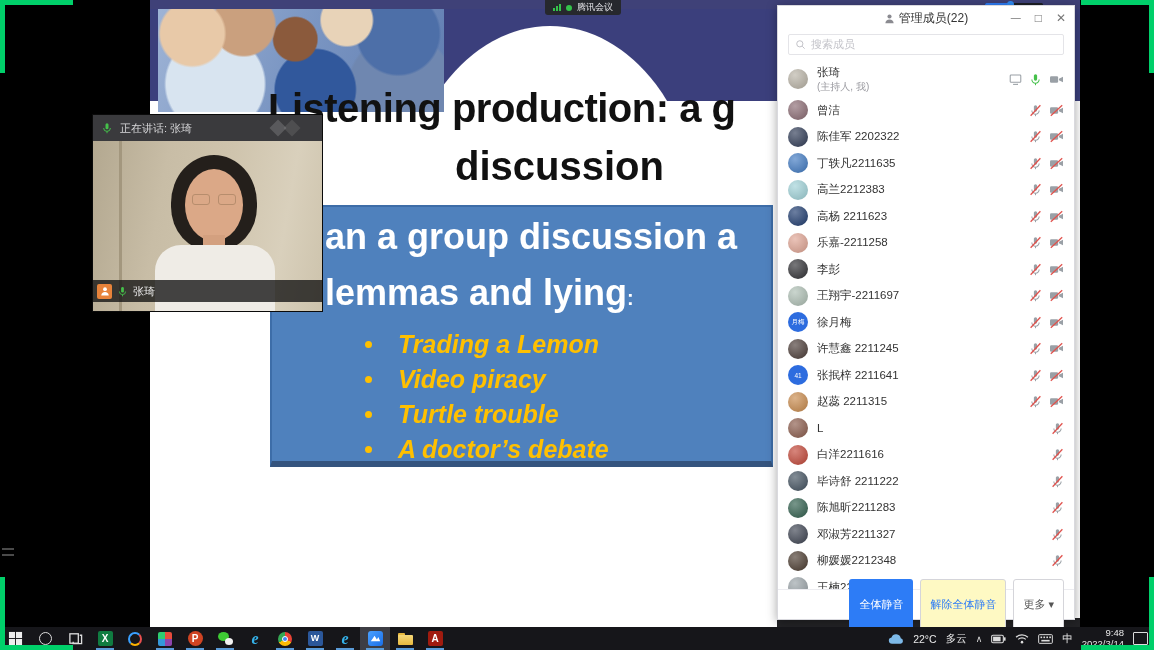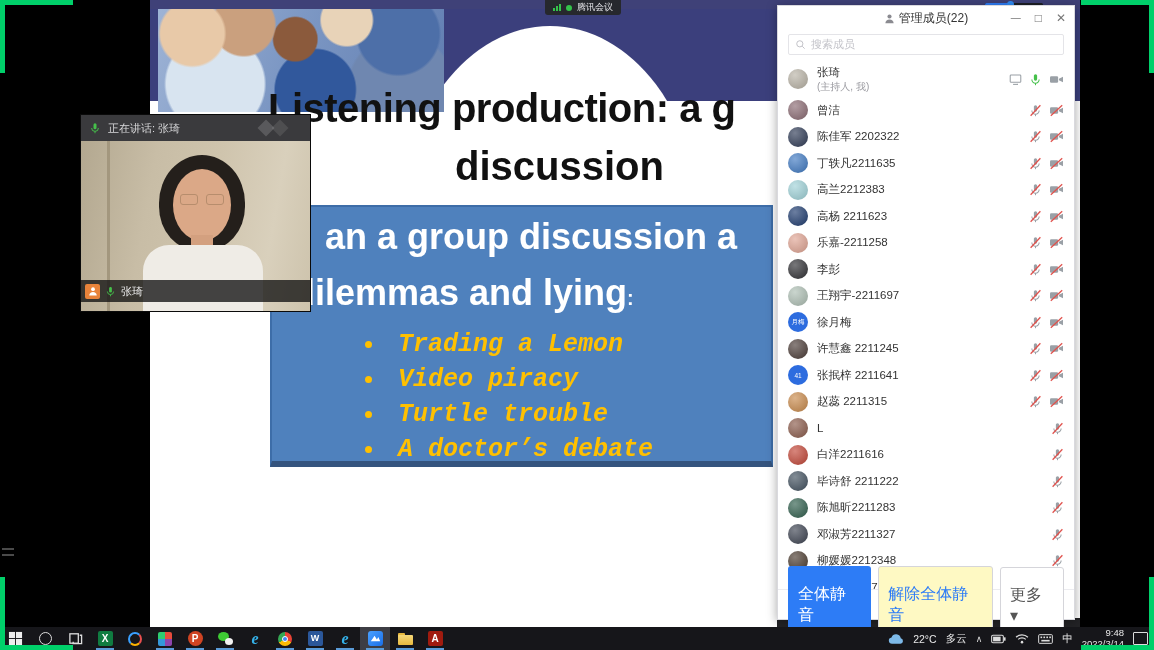--- a/index.html
+++ b/index.html
@@ -39,27 +39,27 @@
       radial-gradient(circle at 85% 78%, #6f87b0 0 20%, transparent 21%),
       linear-gradient(115deg, #9fb4d6 0%, #7d98c4 45%, #5f7cb0 100%); }
   .slide-title-1 { position:absolute; left:118px; top:77px; width:700px; color:#111; font-size:40px; font-weight:800;
     letter-spacing:-0.5px; white-space:nowrap; }
   .slide-title-2 { position:absolute; left:305px; top:135px; color:#111; font-size:40px; font-weight:800; }
   .blue-box { position:absolute; left:120px; top:196px; width:503px; height:262px; background:#4f81bd;
     border:2px solid #3d6da8; border-bottom:6px solid #35547e; }
   .box-line-1 { position:absolute; left:175px; top:207px; color:#fff; font-size:36px; font-weight:800; white-space:nowrap; }
   .box-line-2 { position:absolute; left:143px; top:263px; color:#fff; font-size:36px; font-weight:800; white-space:nowrap; }
   .box-line-2 .colon { font-size:20px; font-weight:700; }
-  .bullet-list { position:absolute; left:215px; top:318px;font-family:Liberation Mono, monospace; }
+  .bullet-list { position:absolute; left:215px; top:318px; }
   .bullet-row { display:flex; align-items:center; height:35px; }
   .bullet-row .b-dot { width:7px; height:7px; border-radius:50%; background:#ffc000; margin-right:26px; }
   .bullet-row .b-text { color:#ffc000; font-size:25px; font-weight:bold; font-style:italic; }
 
   
-  .video-win { position:absolute; left:81px; top:115px; width:229px; height:196px; background:#181818;
+  .video-win { position:absolute; left:93px; top:115px; width:229px; height:196px; background:#181818;
     z-index:6; box-shadow:0 0 0 1px #0a0a0a; }
   .vw-header { position:absolute; left:0; top:0; width:100%; height:26px; background:#3a3a3d;
     display:flex; align-items:center; padding:0 8px; gap:7px; }
   .vw-header .t { color:#d8d8da; font-size:11px; }
   .vw-mark { position:absolute; right:14px; top:5px; width:44px; height:16px; }
   .vw-mark i { position:absolute; top:2px; width:12px; height:12px; background:rgba(255,255,255,0.16); transform:rotate(45deg); }
   .vw-mark i:first-child { left:8px; } .vw-mark i:last-child { left:22px; background:rgba(255,255,255,0.10); }
   .vw-body { position:absolute; left:0; top:26px; width:100%; height:170px; overflow:hidden;
     background:linear-gradient(100deg,#b3a890 0%, #c8bda6 30%, #cfc4ad 55%, #d9d0bc 80%, #cdc3ac 100%); }
   .vw-body .doorline { position:absolute; left:26px; top:0; width:3px; height:100%; background:#a3977e; }
@@ -90,21 +90,21 @@
   .m-row { display:flex; align-items:center; padding:0 10px; height:26.5px; }
   .m-row.host { height:36px; }
   .m-avatar { width:20px; height:20px; border-radius:50%; flex:none; margin-right:9px;
     display:flex; align-items:center; justify-content:center; color:#fff; font-size:6.5px; overflow:hidden; }
   .m-names { flex:1; min-width:0; }
   .m-name { font-size:11.5px; color:#333; white-space:nowrap; overflow:hidden; }
   .m-sub { font-size:10px; color:#9a9aa0; }
   .m-icons { display:flex; align-items:center; gap:7px; flex:none; }
   .p-footer { flex:none; height:30px; border-top:1px solid #ececf0; display:flex; align-items:center;
     justify-content:flex-end; gap:7px; padding:0 10px; }
-  .btn { font-size:16px; border-radius:3px; padding:17px 9px; cursor:pointer; border:1px solid transparent; }
+  .btn { font-size:11px; border-radius:3px; padding:17px 9px; cursor:pointer; border:1px solid transparent; }
   .btn-primary { background:#2d7cf6; color:#fff; }
   .btn-outline { background:#fef9c3; color:#2d7cf6; border-color:#d5d5da; }
   .btn-more { background:#fff; color:#555; border-color:#d5d5da; }
 
   
   .g { position:absolute; background:#00d06a; z-index:30; }
   .g.tl-h { left:0; top:0; width:73px; height:5px; } .g.tl-v { left:0; top:0; width:5px; height:73px; }
   .g.tr-h { left:1081px; top:0; width:73px; height:5px; } .g.tr-v { left:1149px; top:0; width:5px; height:73px; }
   .g.bl-h { left:0; top:645px; width:73px; height:5px; } .g.bl-v { left:0; top:577px; width:5px; height:73px; }
   .g.br-h { left:1081px; top:645px; width:73px; height:5px; } .g.br-v { left:1149px; top:577px; width:5px; height:73px; }

